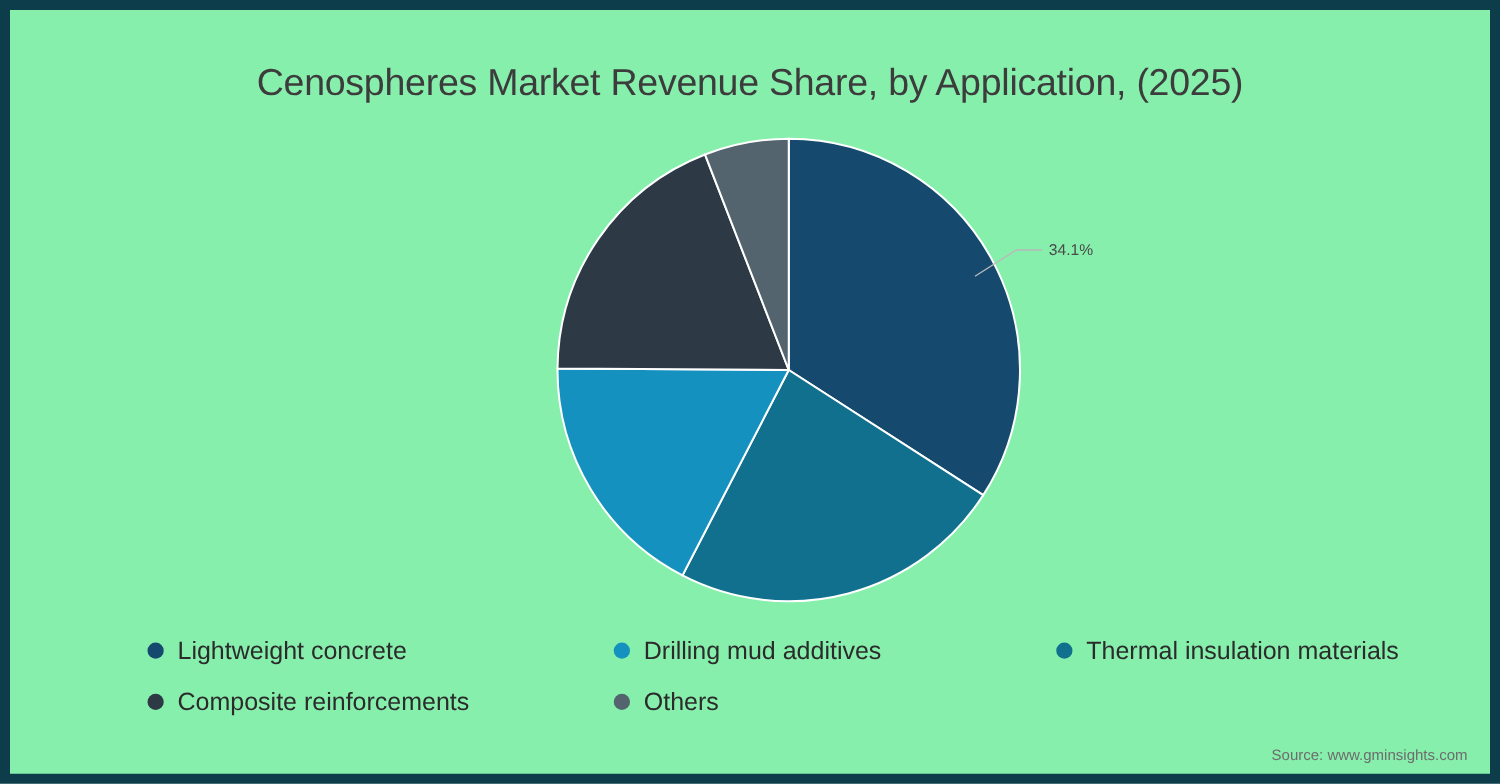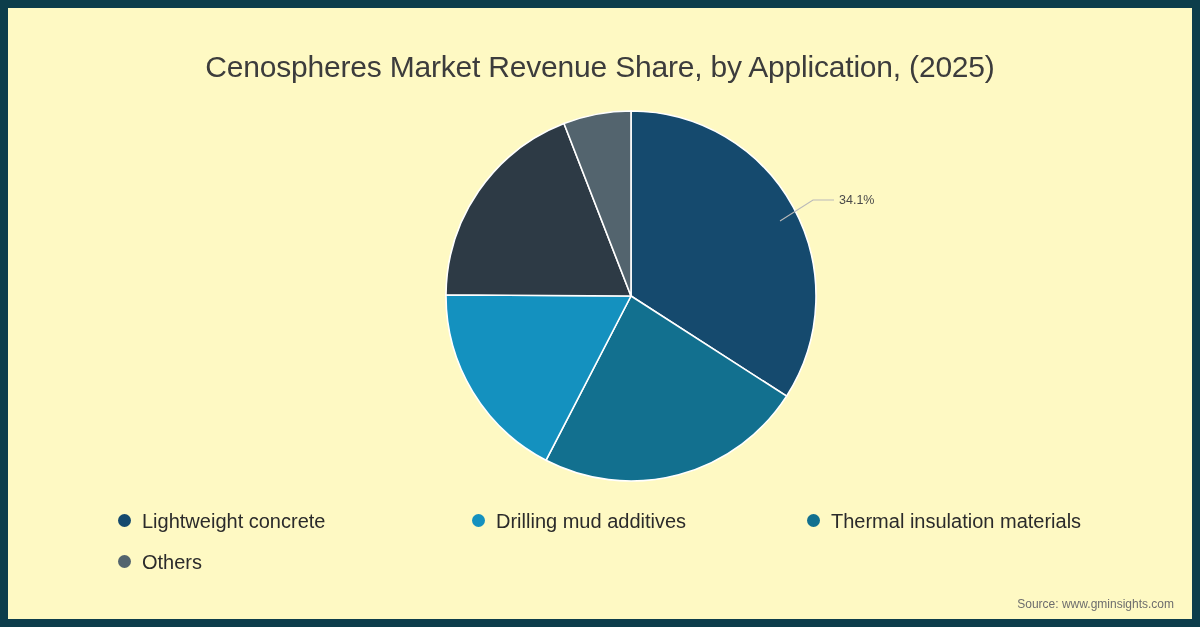--- a/index.html
+++ b/index.html
@@ -66,20 +66,21 @@
     width: 1184px;
   }
 
   .legend-row {
     display: flex;
     flex-direction: row;
     align-items: center;
     height: 41px;
     padding-left: 110px;
     box-sizing: border-box;
+    gap: 19px;
   }
 
   .legend-item {
     display: flex;
     flex-direction: row;
     align-items: center;
     white-space: nowrap;
   }
 
   .legend-dot {
@@ -115,21 +116,21 @@
   .slice-label {
     font-size: 12.5px;
     fill: #4a4a4a;
     font-family: "Liberation Sans", sans-serif;
   }
 </style>
 </head>
 <body>
 
 <div id="page" style="background: rgb(13, 61, 75);">
-  <div id="canvas" style="background: #fef9c3; text-decoration: underline;">
+  <div id="canvas" style="background: #86efac; text-decoration: underline;">
 
     <div id="chart-title">Cenospheres Market Revenue Share, by Application, (2025)</div>
 
     <div id="pie-area">
       <svg id="pie-svg" width="1184" height="611" viewBox="0 0 1184 611">
 
         <g id="pie-slices">
             <path d="M 623 288 L 623.00 103.00 A 185 185 0 0 1 778.57 388.11 Z" fill="#154a6e" stroke="#ffffff" stroke-width="1.6"></path>
             <path d="M 623 288 L 778.57 388.11 A 185 185 0 0 1 537.98 452.31 Z" fill="#12708f" stroke="#ffffff" stroke-width="1.6"></path>
             <path d="M 623 288 L 537.98 452.31 A 185 185 0 0 1 438.00 286.84 Z" fill="#1491bf" stroke="#ffffff" stroke-width="1.6"></path>
@@ -153,20 +154,24 @@
           <span class="legend-dot" style="background: rgb(20, 145, 191);"></span>
           <span class="legend-label">Drilling mud additives</span>
         </div>
         <div class="legend-item">
           <span class="legend-dot" style="background: rgb(18, 112, 143);"></span>
           <span class="legend-label">Thermal insulation materials</span>
         </div>
       </div>
       <div class="legend-row" id="legend-row-2">
         <div class="legend-item">
+          <span class="legend-dot" style="background: rgb(45, 58, 69);"></span>
+          <span class="legend-label">Composite reinforcements</span>
+        </div>
+        <div class="legend-item">
           <span class="legend-dot" style="background: rgb(83, 100, 110);"></span>
           <span class="legend-label">Others</span>
         </div>
       </div>
     </div>
 
     <div id="source">Source: www.gminsights.com</div>
 
   </div>
 </div>

